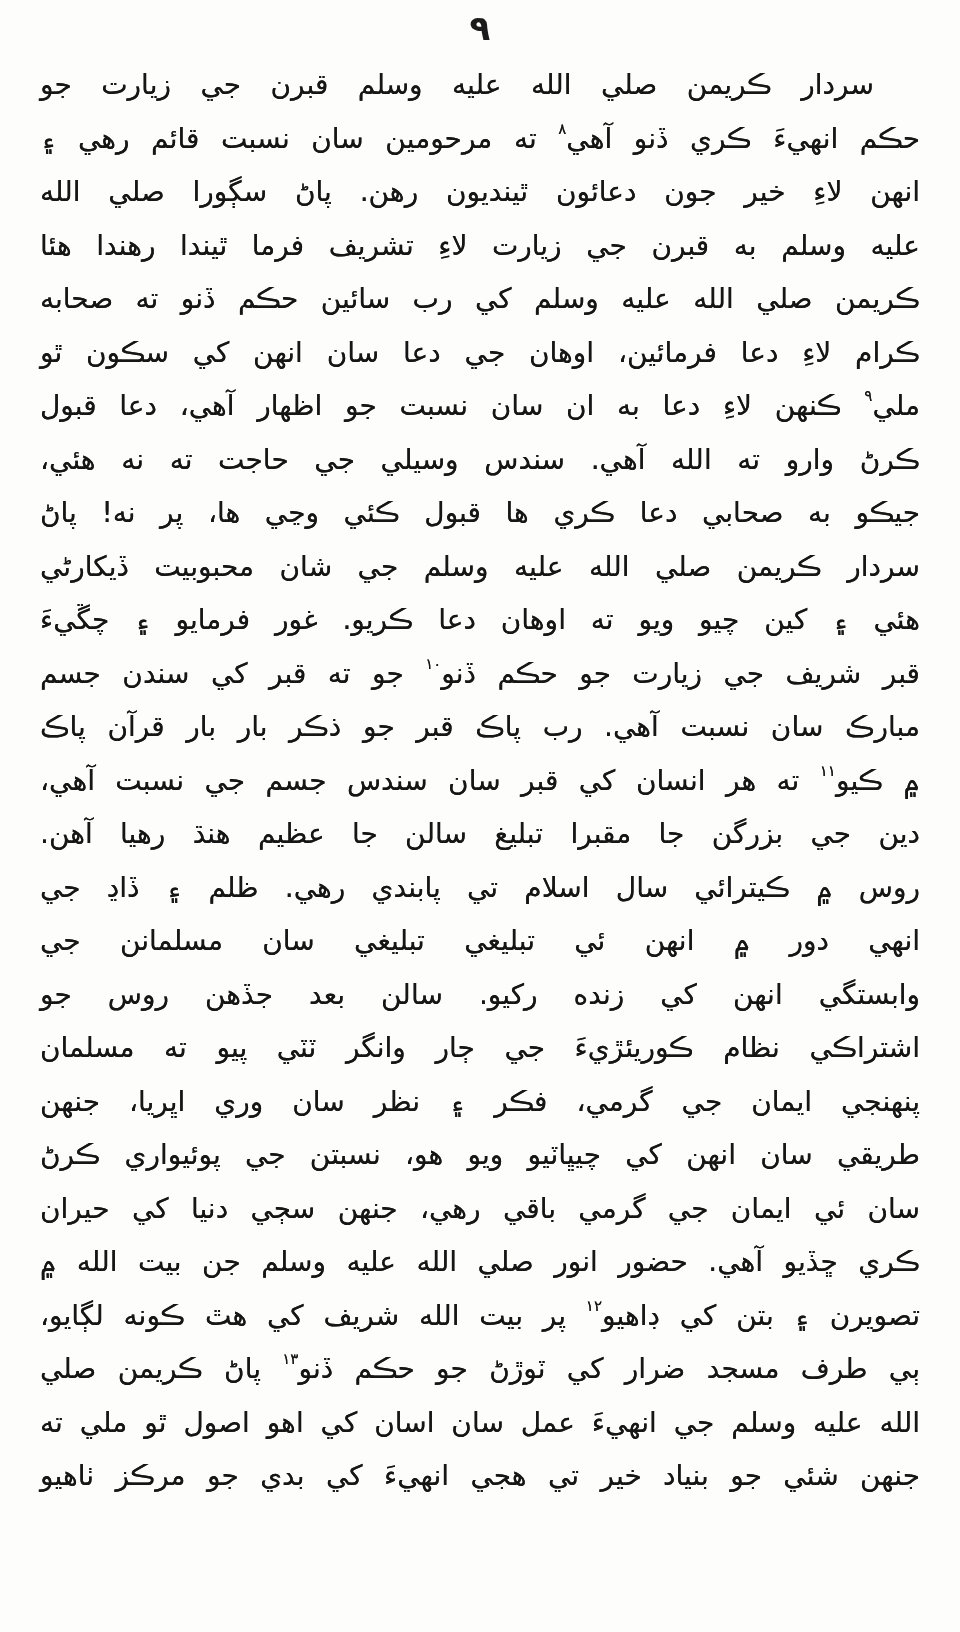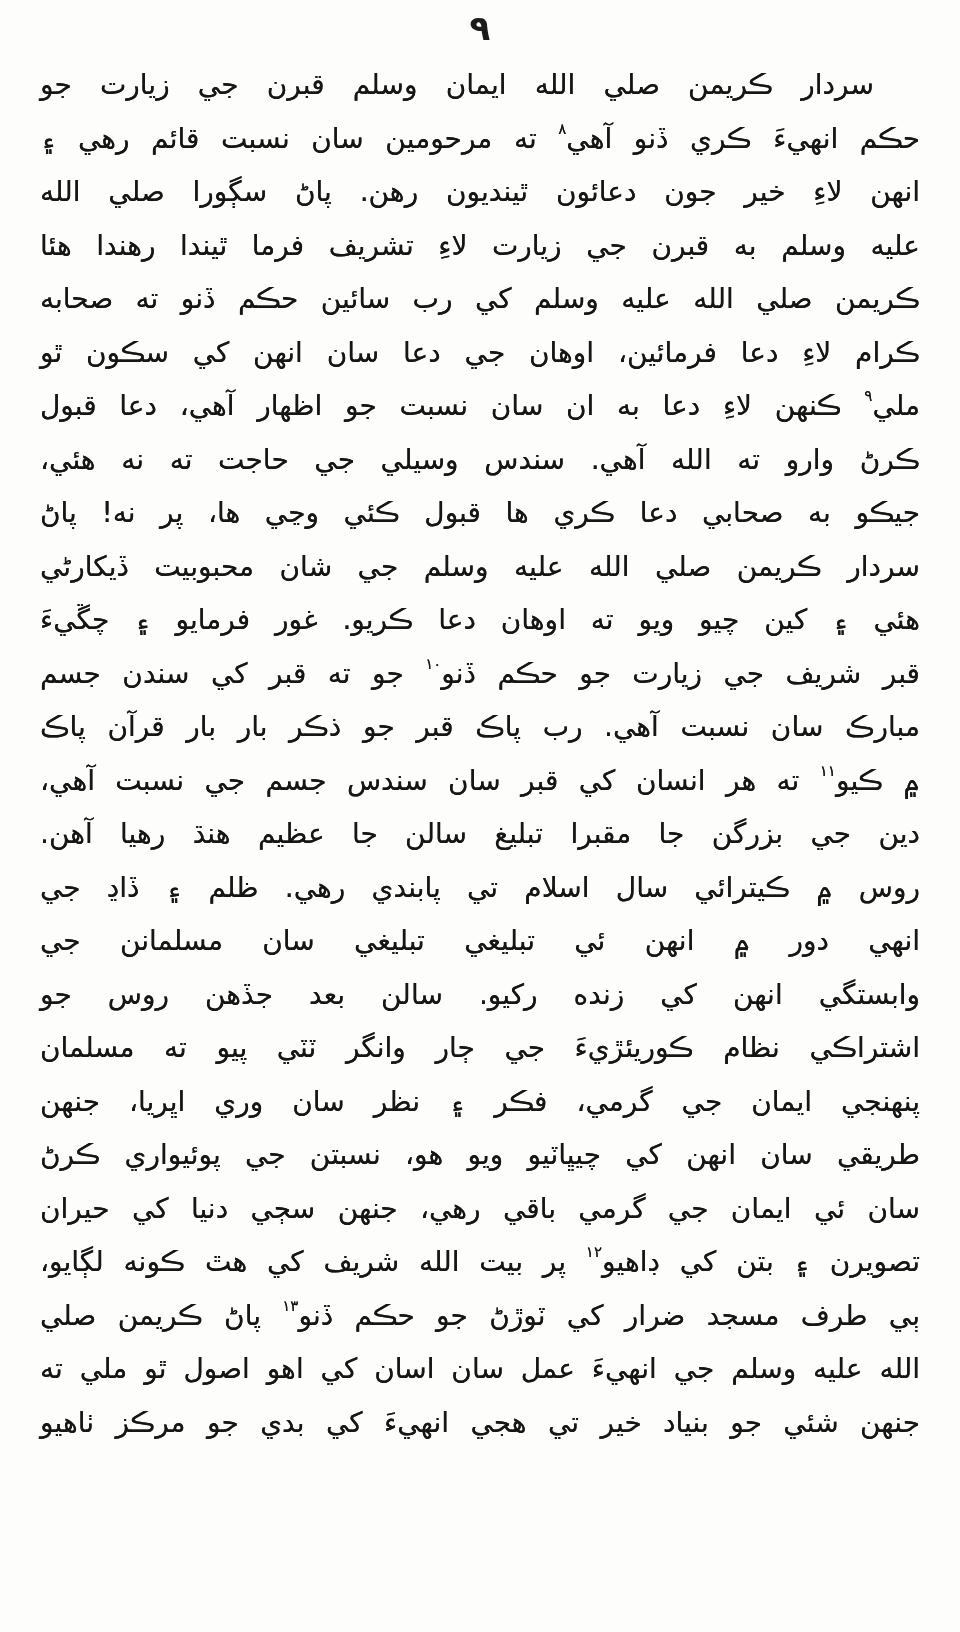--- a/index.html
+++ b/index.html
@@ -59,21 +59,21 @@
     vertical-align: 14px;
     letter-spacing: 0;
   }
 </style>
 </head>
 <body>
 
 <div class="page">
   <div class="page-number">٩</div>
   <div class="text-block">
-      <div class="text-line">سردار ڪريمن صلي الله ايمان وسلم قبرن جي زيارت جو</div>
+      <div class="text-line">سردار ڪريمن صلي الله عليه وسلم قبرن جي زيارت جو</div>
       <div class="text-line">حڪم انهيءَ ڪري ڏنو آهي<sup>٨</sup> ته مرحومين سان نسبت قائم رهي ۽</div>
       <div class="text-line">انهن لاءِ خير جون دعائون ٿينديون رهن. پاڻ سڳورا صلي الله</div>
       <div class="text-line">عليه وسلم به قبرن جي زيارت لاءِ تشريف فرما ٿيندا رهندا هئا</div>
       <div class="text-line">ڪريمن صلي الله عليه وسلم کي رب سائين حڪم ڏنو ته صحابه</div>
       <div class="text-line">ڪرام لاءِ دعا فرمائين، اوهان جي دعا سان انهن کي سڪون ٿو</div>
       <div class="text-line">ملي<sup>٩</sup> ڪنهن لاءِ دعا به ان سان نسبت جو اظهار آهي، دعا قبول</div>
       <div class="text-line">ڪرڻ وارو ته الله آهي. سندس وسيلي جي حاجت ته نه هئي،</div>
       <div class="text-line">جيڪو به صحابي دعا ڪري ها قبول ڪئي وڃي ها، پر نه! پاڻ</div>
       <div class="text-line">سردار ڪريمن صلي الله عليه وسلم جي شان محبوبيت ڏيکارڻي</div>
       <div class="text-line">هئي ۽ کين چيو ويو ته اوهان دعا ڪريو. غور فرمايو ۽ چڱيءَ</div>
@@ -81,18 +81,19 @@
       <div class="text-line">مبارڪ سان نسبت آهي. رب پاڪ قبر جو ذڪر بار بار قرآن پاڪ</div>
       <div class="text-line">۾ ڪيو<sup>١١</sup> ته هر انسان کي قبر سان سندس جسم جي نسبت آهي،</div>
       <div class="text-line">دين جي بزرگن جا مقبرا تبليغ سالن جا عظيم هنڌ رهيا آهن.</div>
       <div class="text-line">روس ۾ ڪيترائي سال اسلام تي پابندي رهي. ظلم ۽ ڏاڍ جي</div>
       <div class="text-line">انهي دور ۾ انهن ئي تبليغي تبليغي سان مسلمانن جي</div>
       <div class="text-line">وابستگي انهن کي زنده رکيو. سالن بعد جڏهن روس جو</div>
       <div class="text-line">اشتراڪي نظام ڪوريئڙيءَ جي ڄار وانگر ٽٽي پيو ته مسلمان</div>
       <div class="text-line">پنهنجي ايمان جي گرمي، فڪر ۽ نظر سان وري اڀريا، جنهن</div>
       <div class="text-line">طريقي سان انهن کي چيڀاٽيو ويو هو، نسبتن جي پوئيواري ڪرڻ</div>
       <div class="text-line">سان ئي ايمان جي گرمي باقي رهي، جنهن سڄي دنيا کي حيران</div>
+      <div class="text-line">ڪري ڇڏيو آهي. حضور انور صلي الله عليه وسلم جن بيت الله ۾</div>
       <div class="text-line">تصويرن ۽ بتن کي ڊاهيو<sup>١٢</sup> پر بيت الله شريف کي هٿ ڪونه لڳايو،</div>
       <div class="text-line">ٻي طرف مسجد ضرار کي ٽوڙڻ جو حڪم ڏنو<sup>١٣</sup> پاڻ ڪريمن صلي</div>
       <div class="text-line">الله عليه وسلم جي انهيءَ عمل سان اسان کي اهو اصول ٿو ملي ته</div>
       <div class="text-line">جنهن شئي جو بنياد خير تي هجي انهيءَ کي بدي جو مرڪز ٺاهيو</div>
     </div>
 </div>
 
 </body></html>

